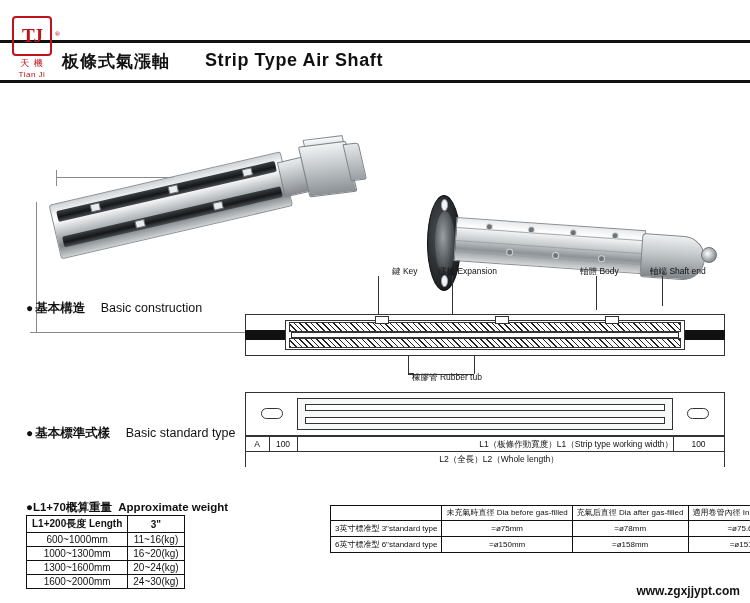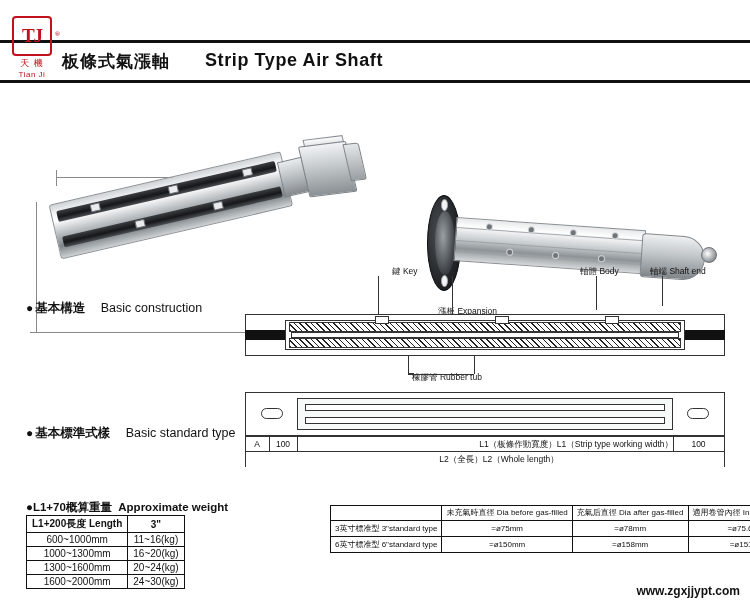--- a/index.html
+++ b/index.html
@@ -272,21 +272,21 @@
 
   <div class="sec-label" style="left:26px; top:300px;">
     <span class="dot">●</span><span>基本構造</span>
     <span class="en">Basic construction</span>
   </div>
 
   <div class="cap" style="left:368px; top:266px;margin-left:24px;">
     <span>鍵</span>
     <span>Key</span>
   </div>
-  <div class="cap" style="left:438px; top:266px;margin-top:40px;">
+  <div class="cap" style="left:438px; top:266px;">
     <span>漲板</span>
     <span>Expansion</span>
   </div>
   <div class="cap" style="left:580px; top:266px;">
     <span>軸體</span>
     <span>Body</span>
   </div>
   <div class="cap" style="left:650px; top:266px;">
     <span>軸端</span>
     <span>Shaft end</span>

